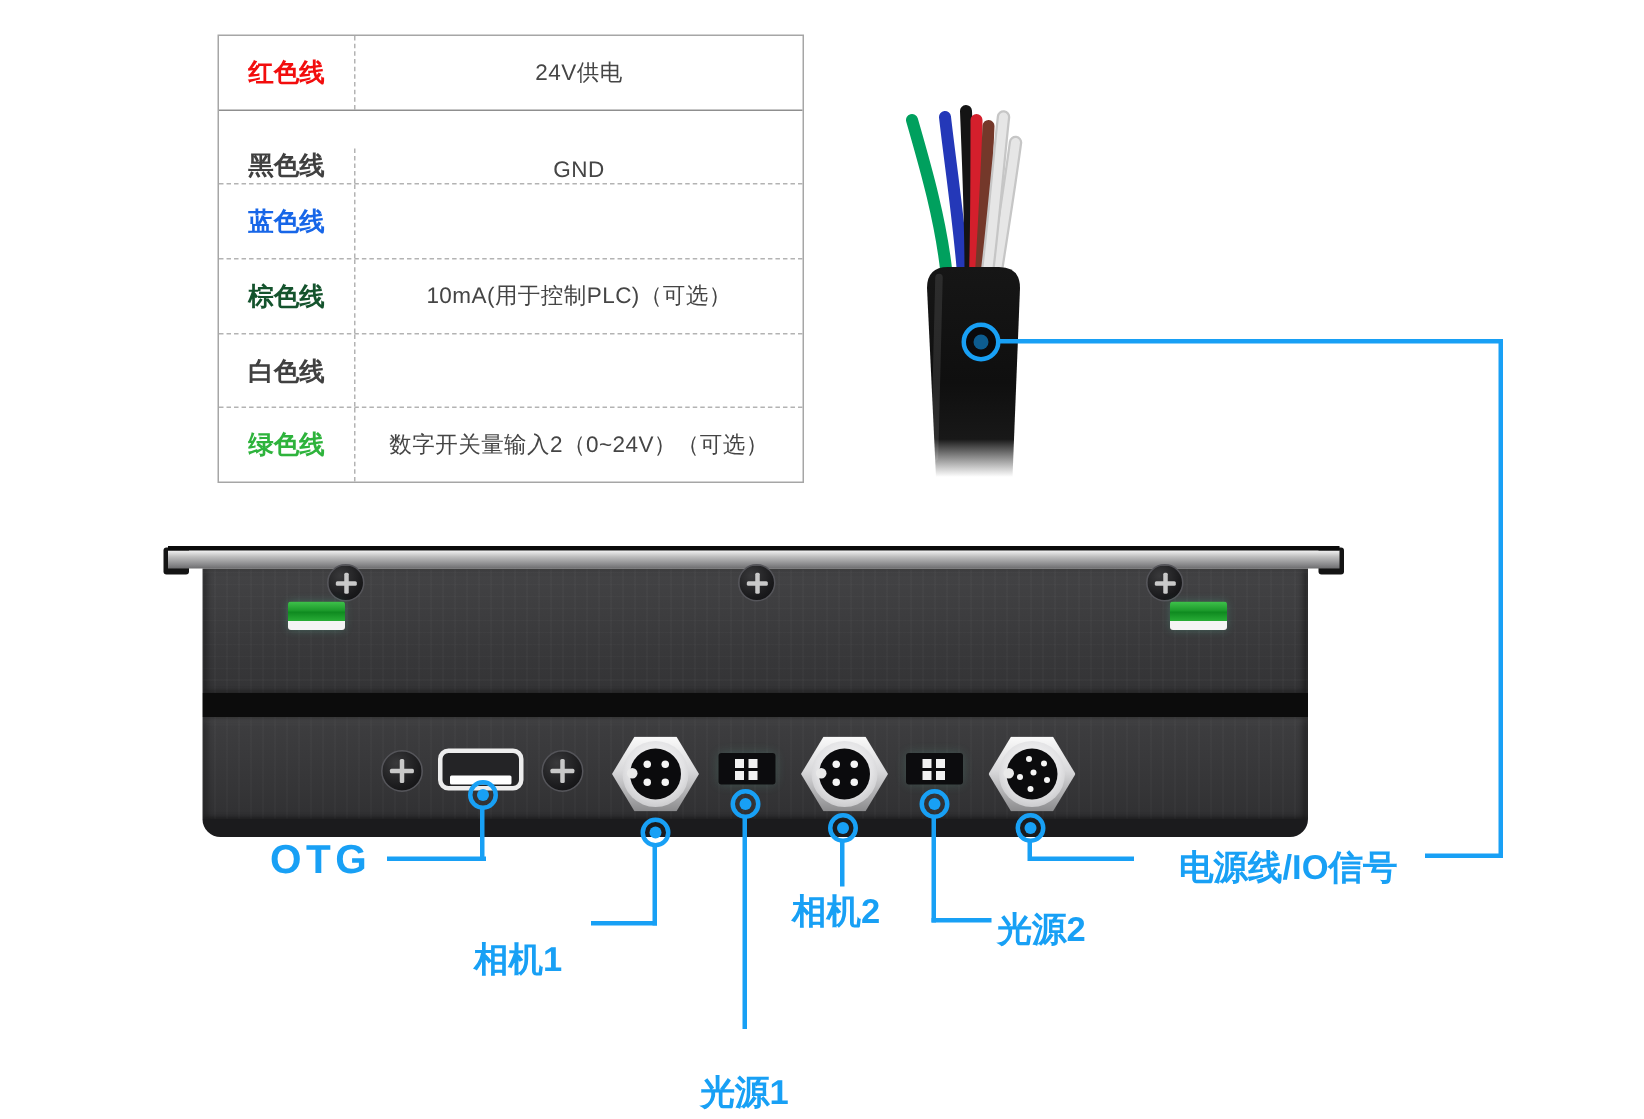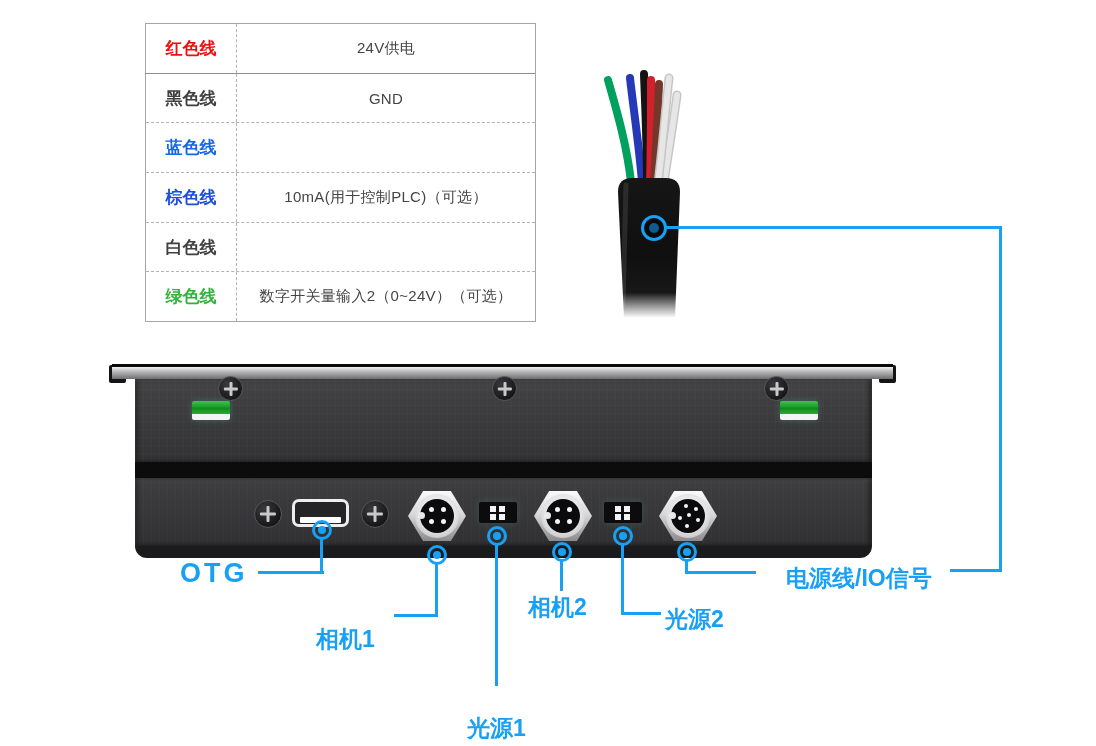--- a/index.html
+++ b/index.html
@@ -4,21 +4,21 @@
 <style>
   html,body{margin:0;padding:0;background:#ffffff;}
   body{font-family:"Liberation Sans","DejaVu Sans",sans-serif;}
   .stage{position:relative;width:1096px;height:746px;background:#ffffff;overflow:hidden;}
 
   
   .wire-table{position:absolute;left:145px;top:23px;width:391px;height:299px;
     border:1px solid #a6a6a6;box-sizing:border-box;display:flex;flex-direction:column;background:#fff;}
   .wt-row{flex:1;display:flex;align-items:stretch;}
   .wt-row + .wt-row{border-top:1px dashed #b3b3b3;}
-  .wt-row.solid-top{border-top:1px solid #8f8f8f;}
+  .wt-row.solid-top{border-top:1px solid #8f8f8f;align-items:flex-end;}
   .wt-cell{display:flex;align-items:center;justify-content:center;box-sizing:border-box;}
   .wt-name{width:91px;border-right:1px dashed #b3b3b3;font-weight:bold;font-size:17px;color:#404040;}
   .wt-desc{flex:1;font-size:15px;color:#454545;letter-spacing:0.3px;}
 
   
   .cable-svg{position:absolute;}
 
   
   .dev-bar{position:absolute;left:112px;top:364px;width:781px;height:15px;
     background:linear-gradient(180deg,#f2f2f2 0%,#bdbdbd 35%,#8d8d8f 75%,#6d6d6f 100%);
@@ -92,21 +92,21 @@
       <div class="wt-cell wt-desc">24V供电</div>
     </div>
     <div class="wt-row solid-top">
       <div class="wt-cell wt-name" style="color: rgb(64, 64, 64);">黑色线</div>
       <div class="wt-cell wt-desc">GND</div>
     </div>
     <div class="wt-row">
       <div class="wt-cell wt-name" style="color: rgb(23, 102, 232);">蓝色线</div>
     </div>
     <div class="wt-row">
-      <div class="wt-cell wt-name" style="color: #1d4ed8;">棕色线</div>
+      <div class="wt-cell wt-name" style="color: #14532d;">棕色线</div>
       <div class="wt-cell wt-desc">10mA(用于控制PLC)（可选）</div>
     </div>
     <div class="wt-row">
       <div class="wt-cell wt-name" style="color: rgb(64, 64, 64);">白色线</div>
     </div>
     <div class="wt-row">
       <div class="wt-cell wt-name" style="color: rgb(46, 179, 60);">绿色线</div>
       <div class="wt-cell wt-desc">数字开关量输入2（0~24V）（可选）</div>
     </div>
   </div>

